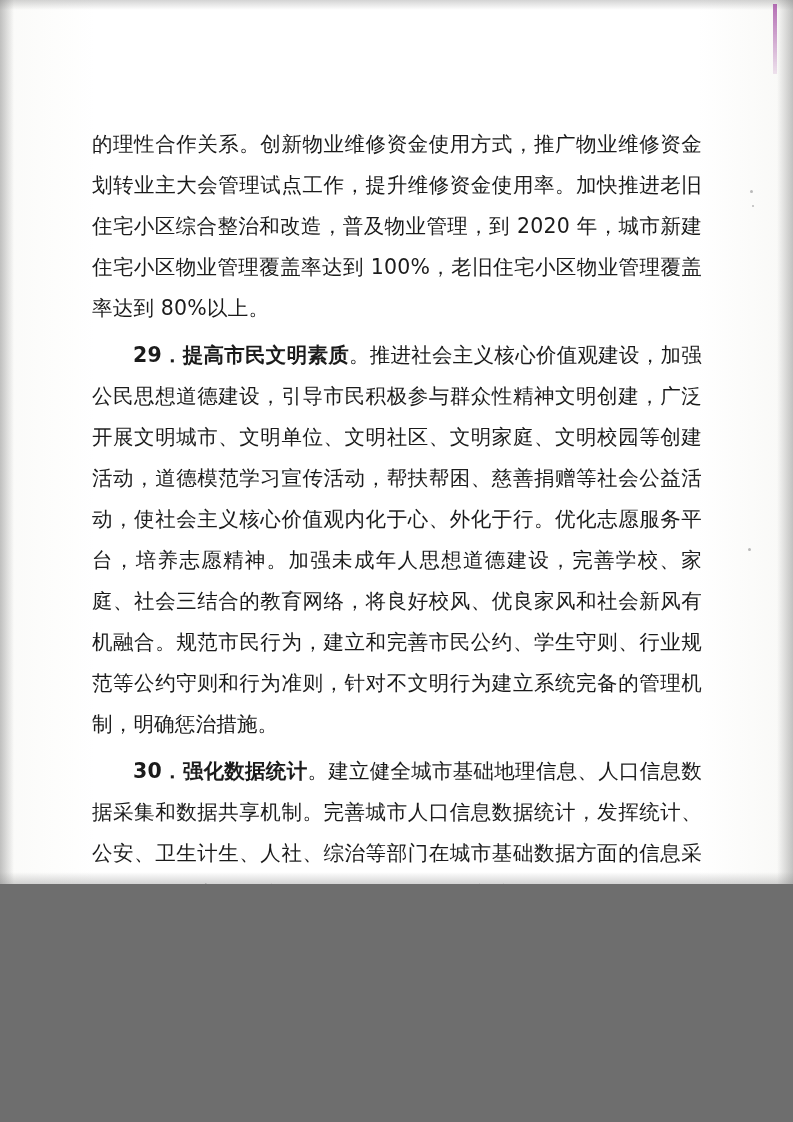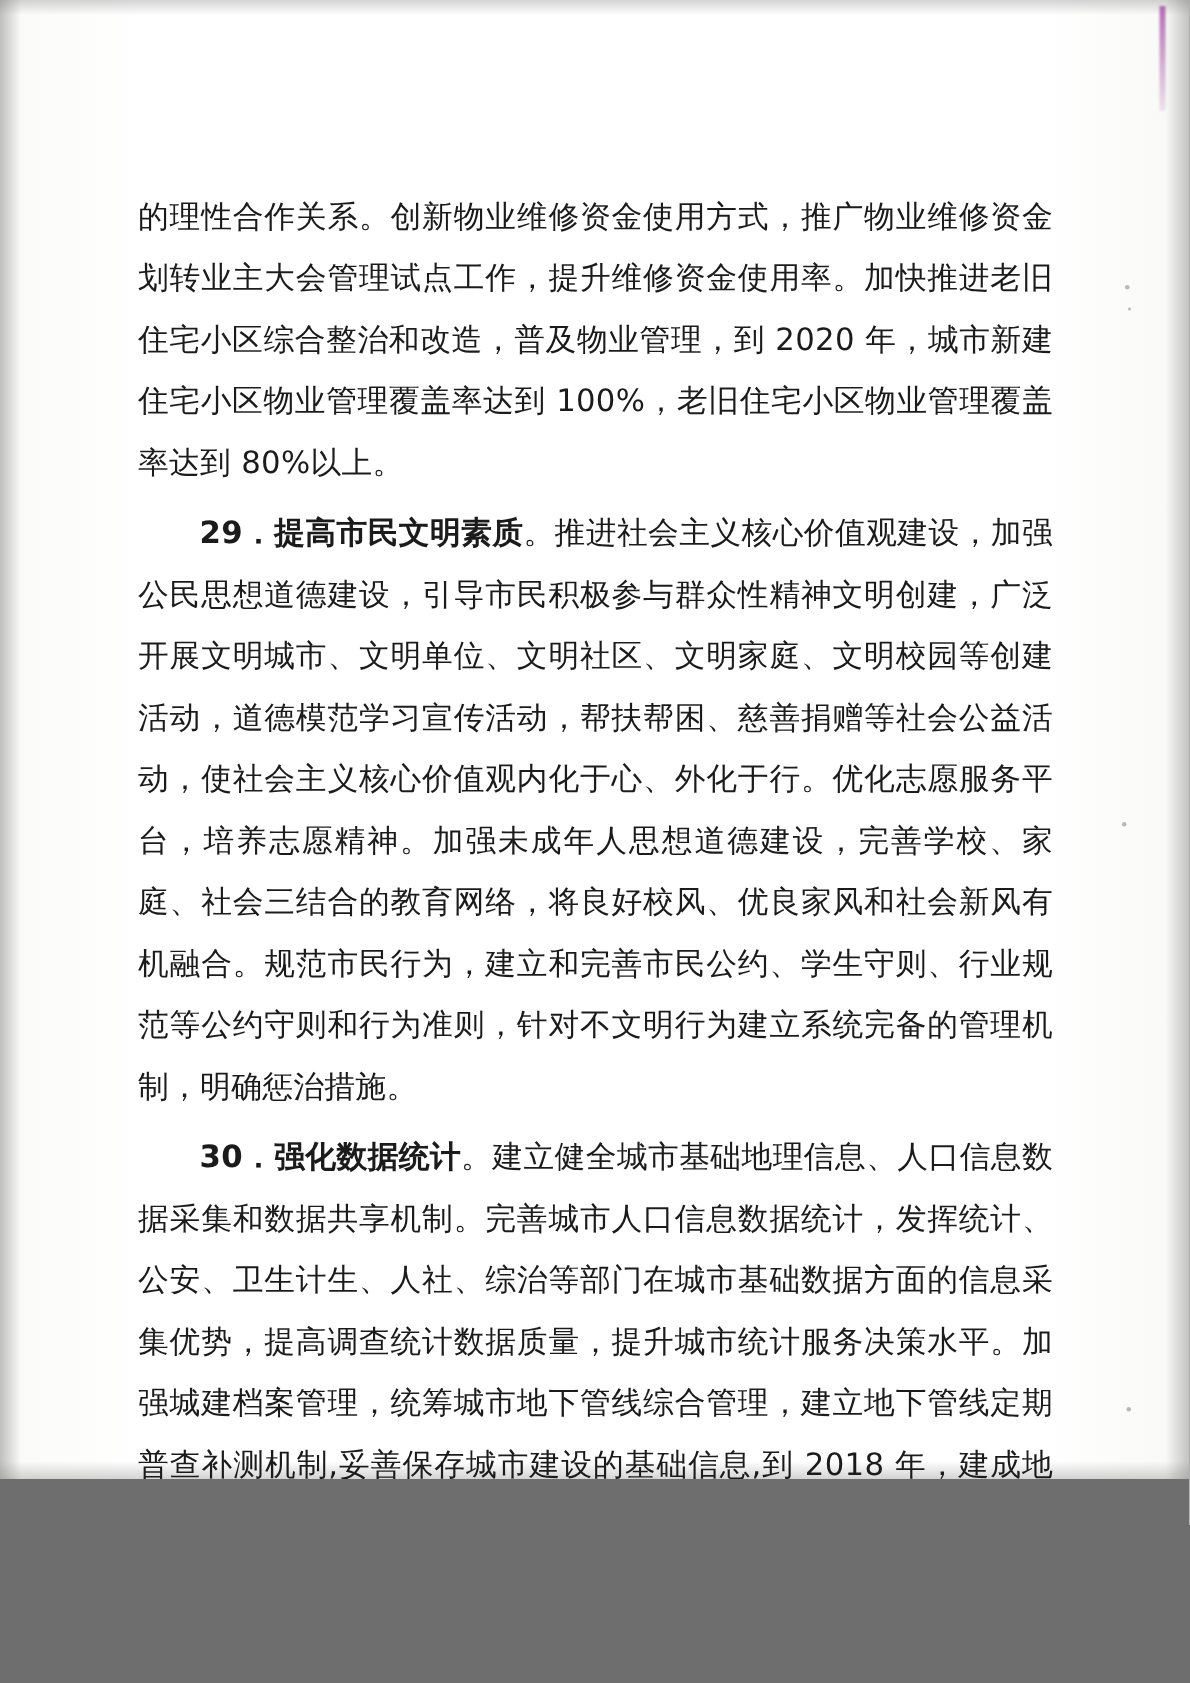--- a/index.html
+++ b/index.html
@@ -3,21 +3,21 @@
 <meta charset="utf-8">
 <style>
   html, body {
     margin: 0;
     padding: 0;
     background: #6e6e6e;
   }
   .page {
     position: relative;
     width: 793px;
-    height: 986px;
+    height: 884px;
     background: #ffffff;
     overflow: hidden;
     font-family: "DejaVu Sans", "Liberation Sans", sans-serif;
   }
   
   .paper-tint {
     position: absolute;
     inset: 0;
     background:
       linear-gradient(90deg, rgba(250,250,248,1) 0%, rgba(255,255,255,1) 12%, rgba(255,255,255,1) 88%, rgba(248,248,246,1) 100%);

